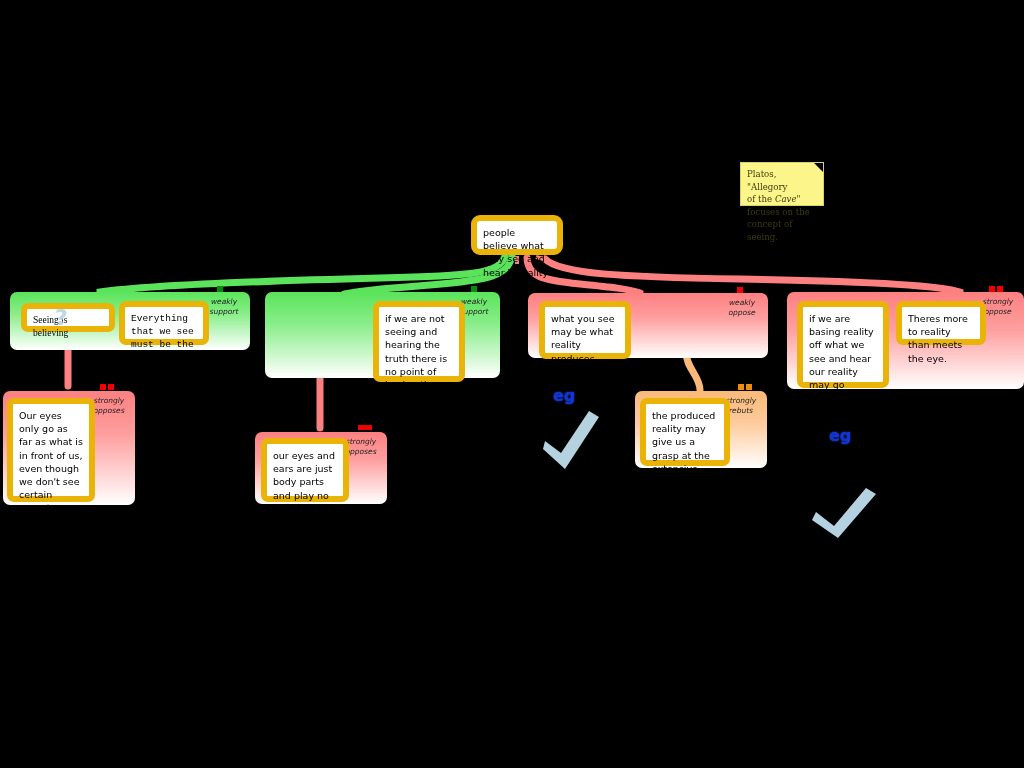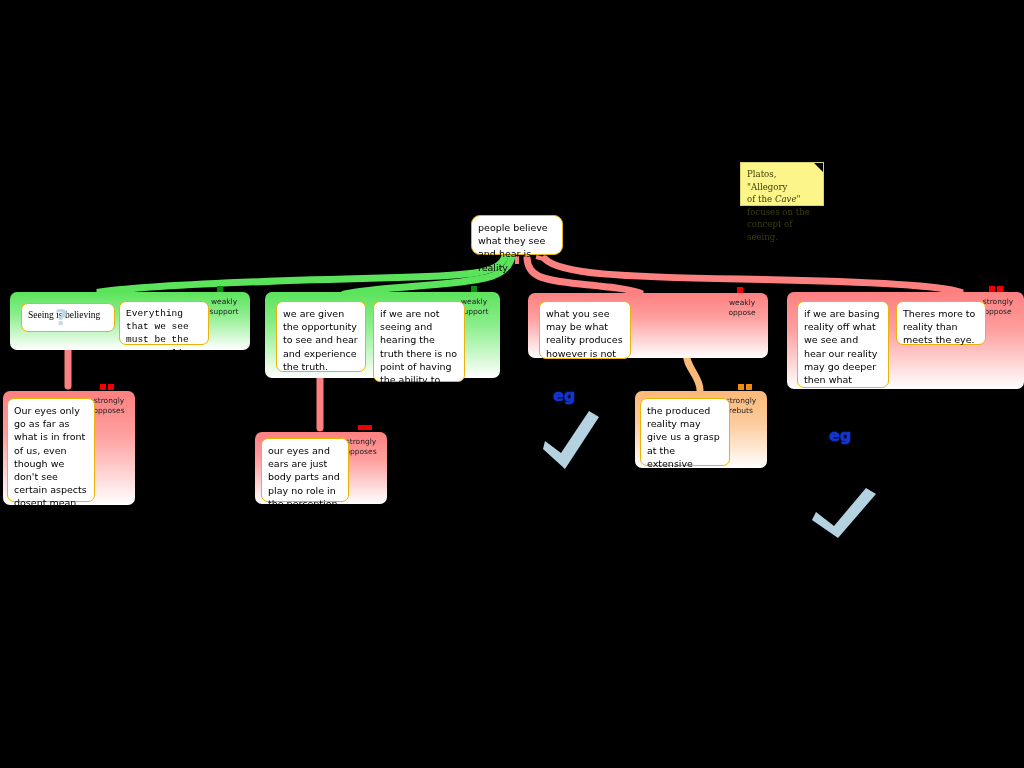--- a/index.html
+++ b/index.html
@@ -23,35 +23,36 @@
   .group.green{background:linear-gradient(to bottom,#5be35b 0%,#8aee8a 38%,#ffffff 100%);}
   .group.red{background:linear-gradient(to bottom,#fd8080 0%,#fe9e9e 38%,#ffffff 100%);}
   .group.orange{background:linear-gradient(to bottom,#fbb978 0%,#fdcb9c 42%,#ffffff 100%);}
 
   .group-label{
     position:absolute;right:4px;top:5px;width:44px;
     text-align:center;
     font-size:7.5px;line-height:9.5px;
     color:#222;
     font-family:"DejaVu Sans", sans-serif;
+    font-style:italic;
   }
 
   
   .markers{position:absolute;display:flex;gap:2px;z-index:3;}
   .markers i{display:block;width:6px;height:6px;}
   .markers.green i{background:#0a8a0a;}
   .markers.red i{background:#f00000;}
   .markers.orange i{background:#f08a14;}
   .markers i.wide{width:14px;height:5px;}
 
   
   .card{
     position:absolute;z-index:4;
     background:#fff;
-    border:1px solid #eab308;
+    border:6px solid #eab308;
     border-radius:7px;
     box-sizing:border-box;
     padding:5px 6px 4px 6px;
     color:#000;
     font-size:9.5px;
     line-height:13.2px;
     font-family:"DejaVu Sans", sans-serif;
   }
   .card.root{border-radius:9px;}
 
@@ -141,23 +142,20 @@
   <div class="card" style="left:119px;top:301px;width:90px;height:44px;font-family:Liberation Mono, monospace;">
     <span>Everything that we see must be the true reality.</span>
   </div>
 
   <div class="markers green" style="left:471px;top:286px;">
     <i></i>
   </div>
   <div class="group green" style="left:265px;top:292px;width:235px;height:86px;">
     <div class="group-label">weakly support</div>
   </div>
-  <div class="card" style="left:276px;top:301px;width:90px;height:71px;">
-    <span>we are given the opportunity to see and hear and experience the truth.</span>
-  </div>
   <div class="card" style="left:373px;top:301px;width:92px;height:81px;">
     <span>if we are not seeing and hearing the truth there is no point of having the ability to use these senses</span>
   </div>
 
   <div class="markers red" style="left:737px;top:287px;">
     <i></i>
   </div>
   <div class="group red" style="left:528px;top:293px;width:240px;height:65px;">
     <div class="group-label">weakly oppose</div>
   </div>

